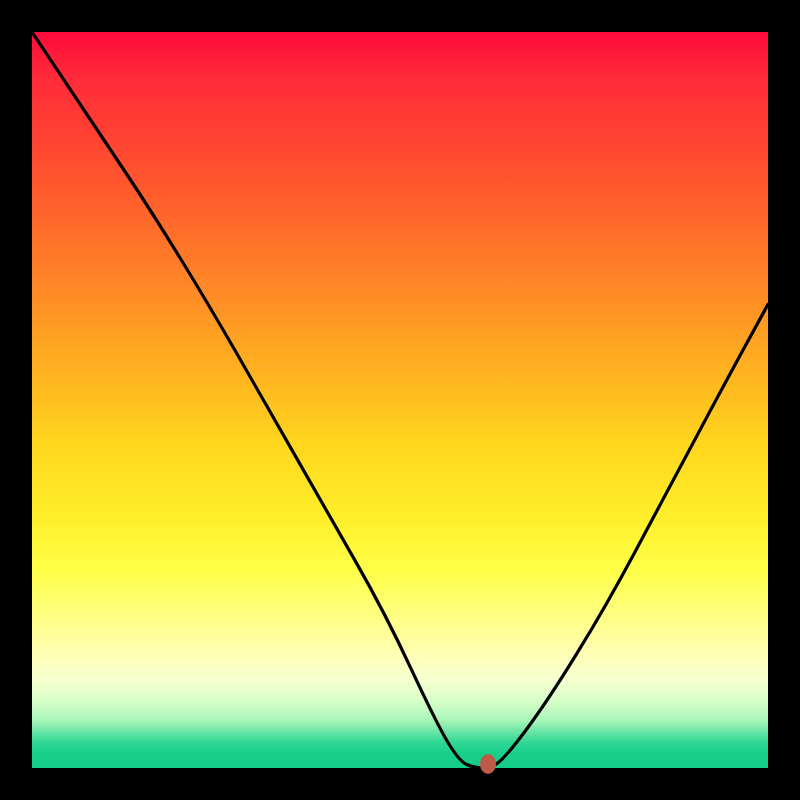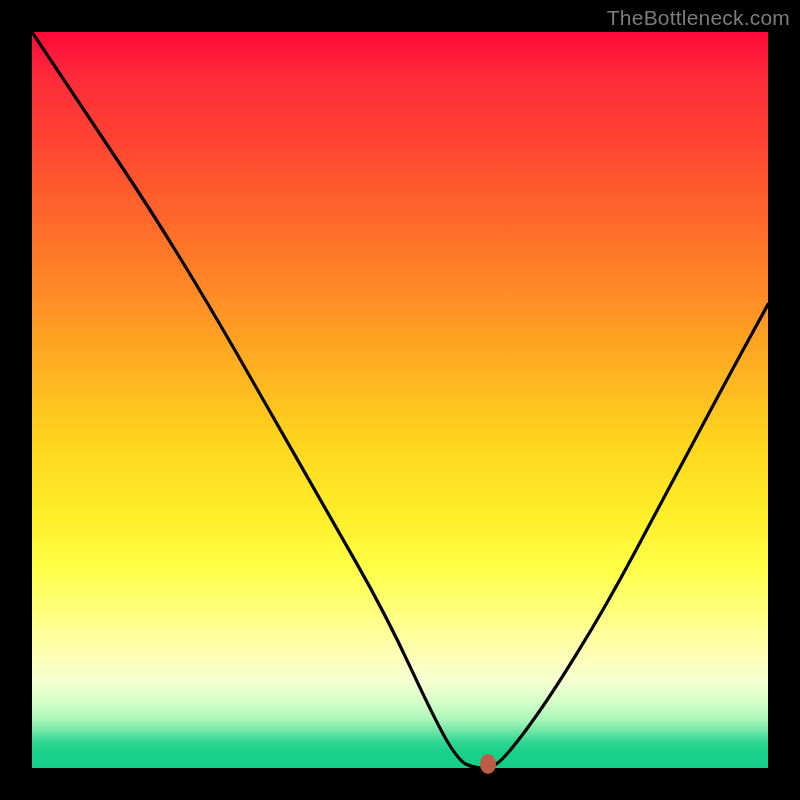--- a/index.html
+++ b/index.html
@@ -71,21 +71,20 @@
     height: 20px;
     background: #c05a48;
     border-radius: 8px / 10px;
   }
 </style>
 </head>
 <body>
 
 <div class="frame">
 
-  <div class="watermark">TheBottleneck.com</div>
 
   <div class="plot-area">
 
     <svg class="curve" viewBox="0 0 736 736" preserveAspectRatio="none">
       <path fill="none" stroke="#000" stroke-width="3.2" stroke-linecap="round" stroke-linejoin="round" d="M 0.0 0.0 Q 0.0 0.0 29.4 44.2 Q 58.9 88.3 88.3 132.5 Q 117.8 176.6 147.2 224.5 Q 176.6 272.3 206.1 323.8 Q 235.5 375.4 265.0 426.9 Q 294.4 478.4 323.8 529.9 Q 353.3 581.4 379.0 636.6 Q 404.8 691.8 415.8 710.2 Q 426.9 728.6 434.2 732.3 Q 441.6 736.0 449.0 736.0 Q 456.3 736.0 463.7 732.3 Q 471.0 728.6 493.1 699.2 Q 515.2 669.8 544.6 621.9 Q 574.1 574.1 603.5 518.9 Q 633.0 463.7 662.4 408.5 Q 691.8 353.3 713.9 312.8 T 736.0 272.3"></path>
     </svg>
 
     <div class="marker" style="left: 448.32px; top: 722px; background: rgb(192, 90, 72);"></div>
 
   </div>

